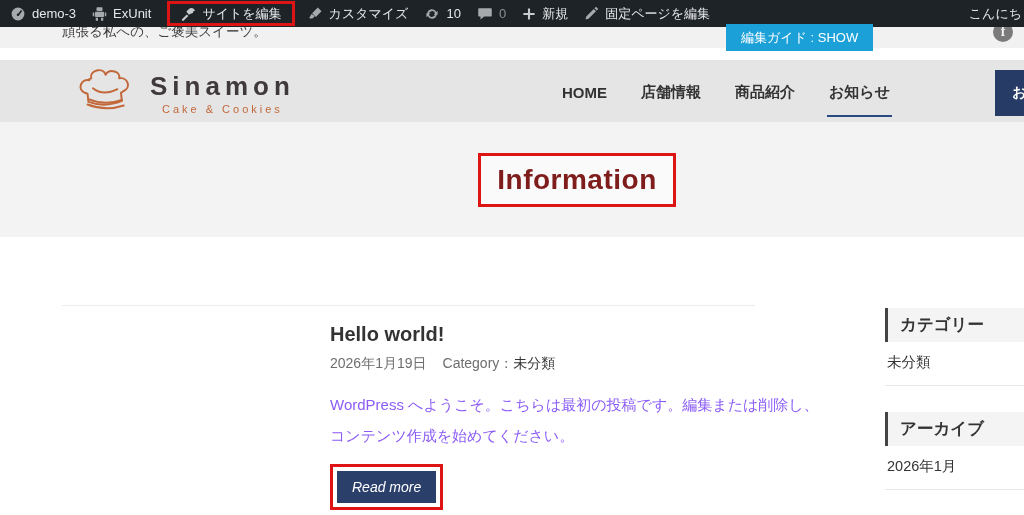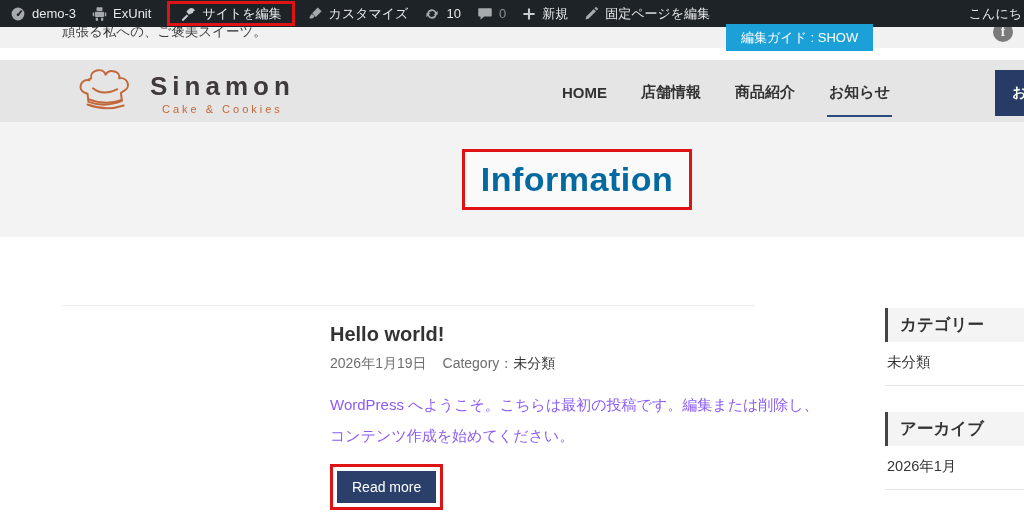--- a/index.html
+++ b/index.html
@@ -40,33 +40,33 @@
   .nav-item.active { border-bottom-color:#2b4a80; }
   .contact-btn { position:absolute; left:995px; top:10px; width:120px; height:46px;
     background:#263c66; color:#fff; font-size:14px; font-weight:bold;
     display:flex; align-items:center; justify-content:center; cursor:pointer; }
 
   
   .page-band { position:absolute; top:122px; left:0; width:100%; height:115px; background:#f3f3f3; }
   .band-inner { position:absolute; left:62px; width:1030px; top:0; height:115px;
     display:flex; align-items:center; justify-content:center; }
   .title-annotation { border:3px solid #de1414; background:#fafafa; padding:8px 16px; }
-  .page-title { font-size:34px; font-weight:bold; color:#0369a1; letter-spacing:0.5px; }
+  .page-title { font-size:28px; font-weight:bold; color:#7f1d1d; letter-spacing:0.5px; }
 
   
   .content { position:absolute; top:237px; left:0; width:100%; height:278px; background:#fff; }
   .list-divider { position:absolute; left:62px; top:68px; width:693px; height:1px; background:#ececec; }
   .post-entry { position:absolute; left:330px; top:86px; width:512px; }
   .post-title { font-size:20px; font-weight:bold; color:#333; cursor:pointer; }
   .post-meta { margin-top:9px; font-size:14px; color:#6e6e6e; display:flex; gap:16px; }
   .post-meta .cat { color:#333; cursor:pointer; }
   .post-excerpt { margin-top:16px; font-size:15px; color:#8b5cf6; line-height:31px; }
   .readmore-annotation { display:inline-block; margin-top:13px; border:3px solid #de1414; padding:4px; }
   .readmore-btn { background:#2b3f6b; color:#fff; font-size:14px; padding:8px 15px;
-    border:none; cursor:pointer; font-family:"Liberation Sans", sans-serif; }
+    border:none; cursor:pointer; font-family:"Liberation Sans", sans-serif;font-style:italic; }
 
   
   .sidebar { position:absolute; left:885px; top:71px; width:200px; }
   .widget { margin-bottom:26px; }
   .widget-title { background:#f4f4f4; border-left:3px solid #444; font-size:16.5px;
     font-weight:bold; color:#333; padding:6px 0 6px 12px; }
   .widget-item { font-size:14.5px; color:#333; padding:11px 2px 13px 2px;
     border-bottom:1px solid #e6e6e6; cursor:pointer; }
 </style>
 </head>

